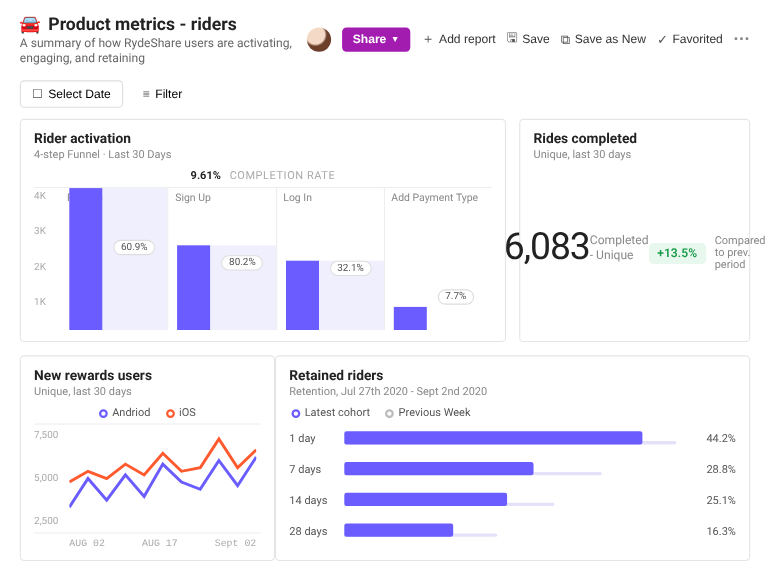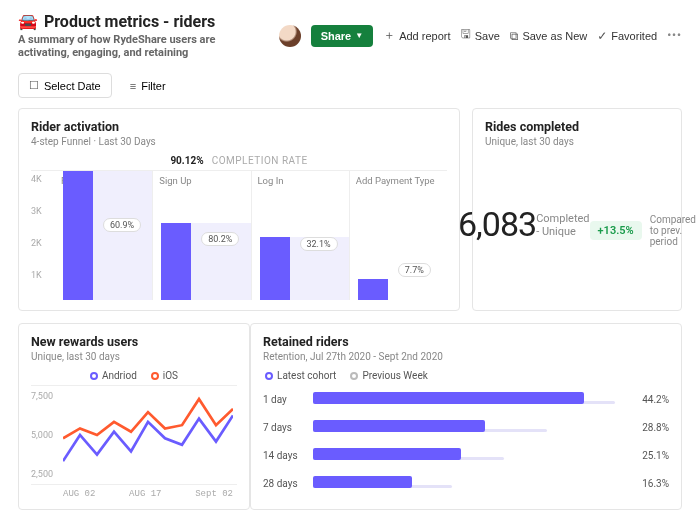--- a/index.html
+++ b/index.html
@@ -7,24 +7,24 @@
     font-family: -apple-system, BlinkMacSystemFont, "Segoe UI", Roboto, sans-serif;
     background: #fff;
     color: #222;
     font-size: 12px;
     width: 700px;
     padding: 12px 18px;
   }
   .header { display: flex; align-items: center; gap: 10px; }
   .title-block { flex: 1; }
   .title { font-size: 16px; font-weight: 700; display: flex; align-items: center; gap: 6px;}
-  .subtitle { font-size: 11px; color: #666; margin-top: 2px; font-weight: bold; }
+  .subtitle { font-size: 11px; color: #666; margin-top: 2px; }
   .avatar { width: 22px; height: 22px; border-radius: 50%; background: radial-gradient(circle at 35% 30%, #f3d9c6 0 40%, #6b3f2a 50% 100%); }
   .share-btn {
-    background: #15803d; color: #fff; border: none; border-radius: 4px;
+    background: #a21caf; color: #fff; border: none; border-radius: 4px;
     padding: 5px 10px; font-size: 11px; font-weight: 600; display: flex; align-items: center; gap: 4px;
   }
   .share-btn .caret { font-size: 8px; }
   .hbtn { background: none; border: none; font-size: 11px; color: #333; display: flex; align-items: center; gap: 4px; cursor: pointer; }
   .hbtn .ic { font-size: 12px; color: #555; }
   .more { font-weight: bold; letter-spacing: 1px; color:#888; }
 
   .controls { display: flex; gap: 8px; margin: 14px 0 10px; }
   .ctrl {
     border: 1px solid #ddd; background: #fff; border-radius: 4px;
@@ -136,21 +136,21 @@
     <span class="ic">≡</span>
     <span>Filter</span>
   </button>
 </div>
 
 <div class="row1">
   <div class="card funnel">
     <div class="card-title">Rider activation</div>
     <div class="card-sub">4-step Funnel · Last 30 Days</div>
     <div class="completion-row">
-      <span class="pct">90.12%</span>
+      <span class="pct">9.61%</span>
       <span class="lbl">COMPLETION RATE</span>
     </div>
     <div class="funnel-chart">
       <div class="yaxis">
         <span class="ytick" style="top:2%">4K</span>
         <span class="ytick" style="top:27%">3K</span>
         <span class="ytick" style="top:52%">2K</span>
         <span class="ytick" style="top:77%">1K</span>
       </div>
       <div class="plot">

